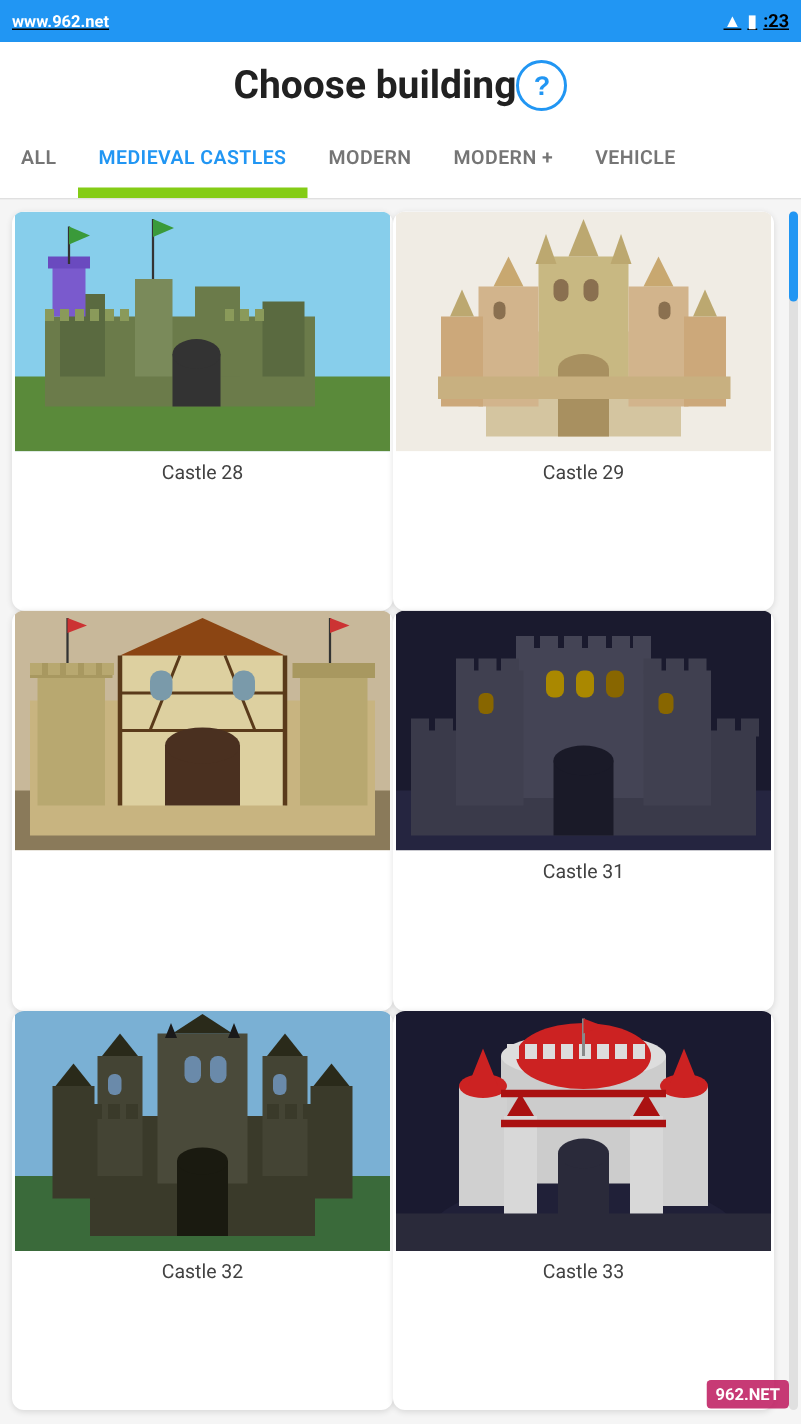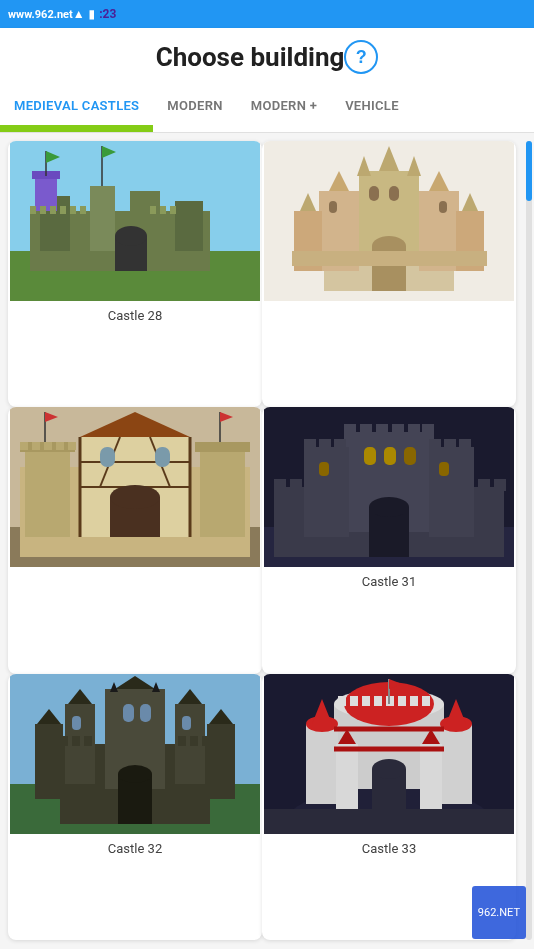--- a/index.html
+++ b/index.html
@@ -11,35 +11,37 @@
       overflow: hidden;
       position: relative;
     }
 
     
     .status-bar {
       background: #2196F3;
       height: 28px;
       display: flex;
       align-items: center;
+      justify-content: space-between;
       padding: 0 8px;
+      text-decoration: underline;
     }
     .status-bar-left {
       font-size: 11px;
       color: white;
       font-weight: bold;
     }
     .status-bar-right {
       display: flex;
       align-items: center;
       gap: 4px;
     }
     .status-time {
       font-size: 12px;
-      color: #4c1d95;
+      color: #000000;
       font-weight: bold;
     }
     .wifi-icon, .signal-icon, .battery-icon {
       color: white;
       font-size: 12px;
     }
 
     
     .header {
       background: white;
@@ -175,20 +177,21 @@
 </div>
 
 <div class="header">
   <span class="header-title">Choose building</span>
   <button class="help-btn">
     <span>?</span>
   </button>
 </div>
 
 <div class="tab-bar">
+  <div class="tab-item">ALL</div>
   <div class="tab-item active">MEDIEVAL CASTLES</div>
   <div class="tab-item">MODERN</div>
   <div class="tab-item">MODERN +</div>
   <div class="tab-item">VEHICLE</div>
 </div>
 
 <div class="content-area">
   <div class="grid-container">
 
     <div class="building-card">
@@ -255,20 +258,21 @@
           <ellipse cx="125" cy="105" rx="17" ry="10" fill="#a89060"></ellipse>
 
           <rect x="28" y="110" width="195" height="15" fill="#c8b080"></rect>
 
           <rect x="105" y="45" width="10" height="15" rx="5" fill="#8a7050"></rect>
           <rect x="125" y="45" width="10" height="15" rx="5" fill="#8a7050"></rect>
           <rect x="65" y="60" width="8" height="12" rx="4" fill="#8a7050"></rect>
           <rect x="175" y="60" width="8" height="12" rx="4" fill="#8a7050"></rect>
         </svg>
       </div>
+      <div class="card-label">Castle 29</div>
     </div>
 
     <div class="building-card">
       <div class="card-image">
         <svg class="castle-svg" viewBox="0 0 250 160" xmlns="http://www.w3.org/2000/svg">
           <rect width="250" height="160" fill="#c8b89a"></rect>
           <rect x="0" y="120" width="250" height="40" fill="#8a7a5a"></rect>
 
           <rect x="10" y="60" width="230" height="90" fill="#c8b480"></rect>
 
@@ -453,13 +457,13 @@
       <div class="card-label">Castle 33</div>
     </div>
 
   </div>
 
   <div class="scrollbar-track">
     <div class="scrollbar-thumb"></div>
   </div>
 </div>
 
-<div style="position:fixed; bottom:10px; right:8px; background:#1d4ed8; color:white; font-size:11px; font-weight:normal; padding:20px 6px; border-radius:3px; opacity:0.85;">962.NET</div>
+<div style="position:fixed; bottom:10px; right:8px; background:#be185d; color:white; font-size:11px; font-weight:bold; padding:3px 6px; border-radius:3px; opacity:0.85;">962.NET</div>
 
 </body></html>

